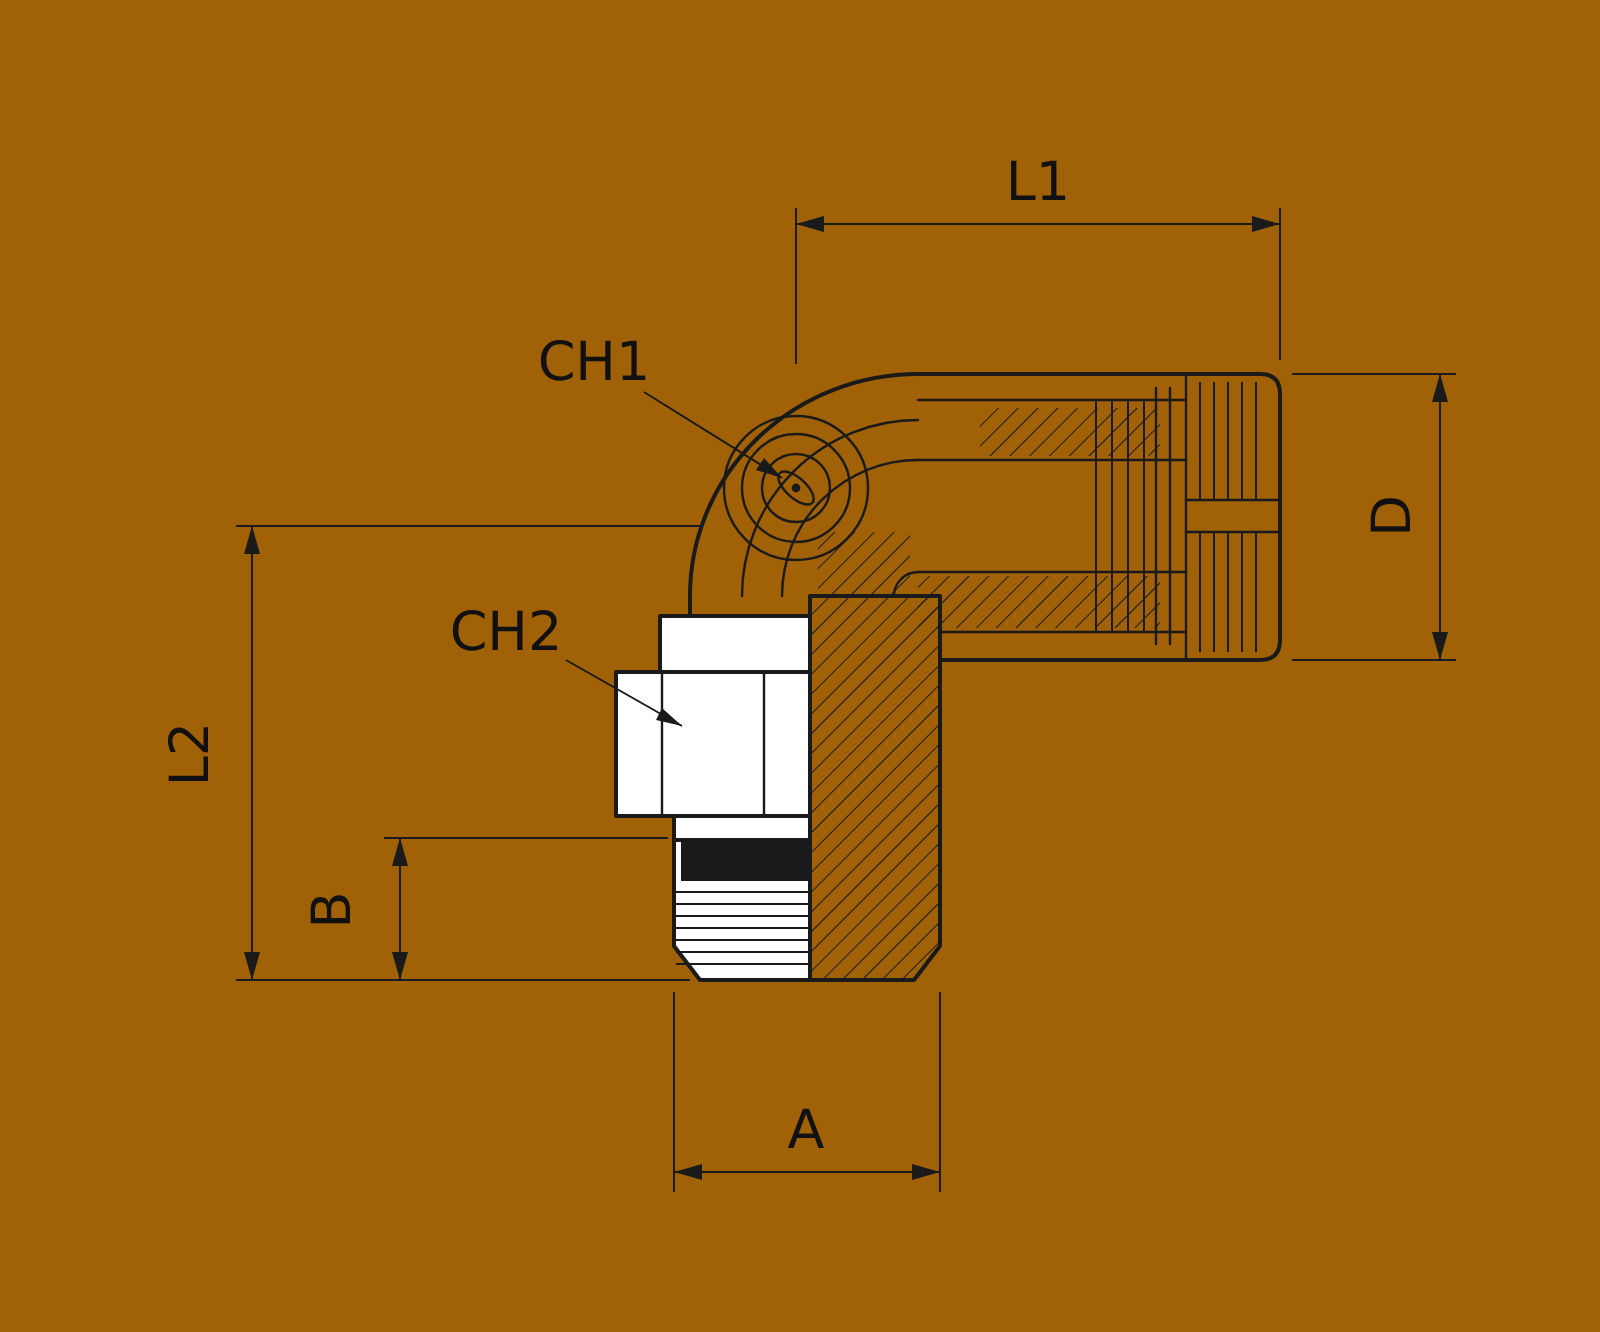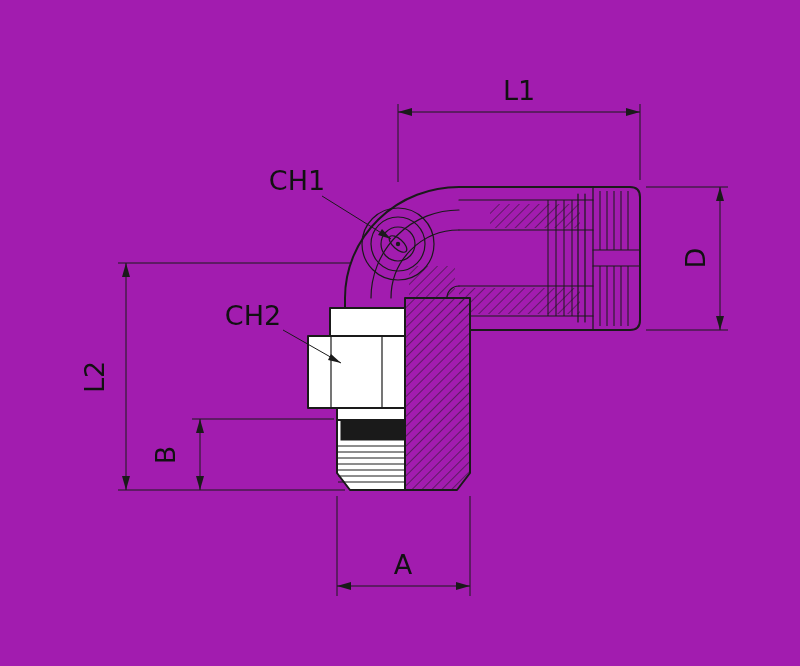--- a/index.html
+++ b/index.html
@@ -5,21 +5,21 @@
   html, body {
     margin: 0;
     padding: 0;
     background: #ffffff;
     font-family: "DejaVu Sans", "Liberation Sans", sans-serif;
   }
   .drawing-canvas {
     position: relative;
     width: 800px;
     height: 666px;
-    background: #a21caf;
+    background: #a16207;
     overflow: hidden;
   }
   svg { display: block; }
   .outline  { stroke: #1a1a1a; stroke-width: 2;   fill: none; stroke-linejoin: round; stroke-linecap: round; }
   .outlineW { stroke: #1a1a1a; stroke-width: 2;   fill: #ffffff; stroke-linejoin: round; }
   .detail   { stroke: #1a1a1a; stroke-width: 1.2; fill: none; stroke-linecap: round; }
   .fine     { stroke: #1a1a1a; stroke-width: 1;   fill: none; }
   .dim      { stroke: #1a1a1a; stroke-width: 1;   fill: none; }
   .arrow    { fill: #1a1a1a; stroke: none; }
   .seal     { fill: #1a1a1a; stroke: #1a1a1a; }

